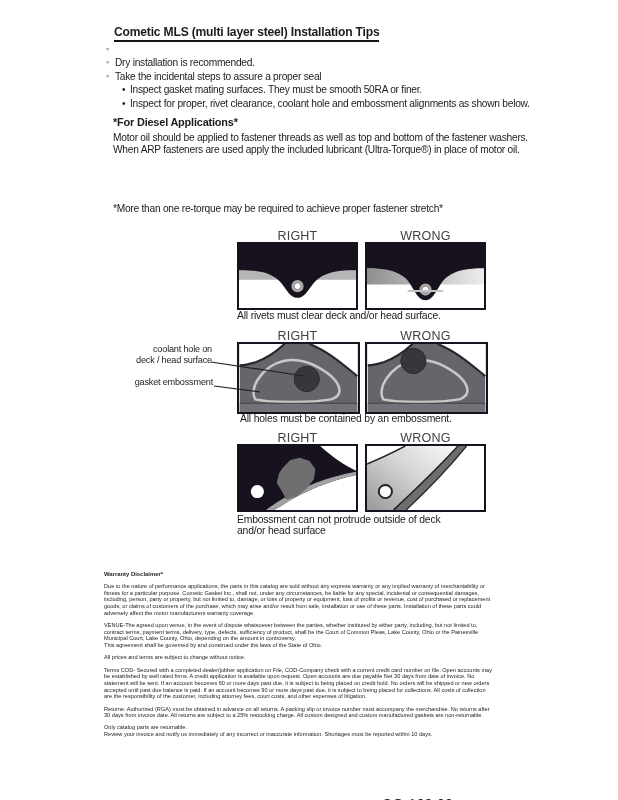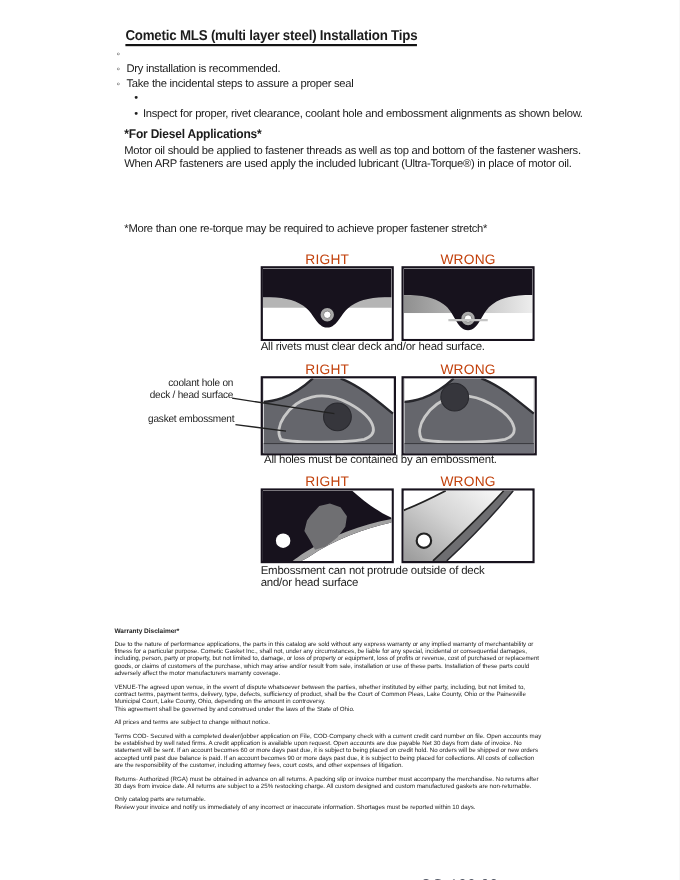--- a/index.html
+++ b/index.html
@@ -26,21 +26,21 @@
   .diesel-heading{
     left:113px;top:116px;font-size:11.5px;font-weight:bold;letter-spacing:-0.2px;
     transform:scaleX(.95);transform-origin:left top;white-space:nowrap;
   }
   .para{
     left:113px;width:478px;font-size:10.2px;line-height:11.9px;
     letter-spacing:-0.25px;white-space:pre-line;margin:0;
   }
   .para1{top:132px;} .para2{top:161px;} .note{top:203px;}
   
-  .fig-label{font-size:12.5px;letter-spacing:0.2px;color:#c2410c;text-align:center;width:121px;}
+  .fig-label{font-size:12.5px;letter-spacing:0.2px;color:#404040;text-align:center;width:121px;}
   .lbl-r{left:237px;} .lbl-w{left:365px;}
   .f1 .fig-label{top:229px;} .f2 .fig-label{top:329px;} .f3 .fig-label{top:431px;}
   .caption{font-size:10.4px;letter-spacing:-0.2px;white-space:pre-line;line-height:11.4px;margin:0;}
   .cap1{left:237px;top:310px;} .cap2{left:240px;top:413px;} .cap3{left:237px;top:514px;}
   
   .panel{border:2px solid #17121d;box-sizing:border-box;background:#fff;}
   .panel svg{display:block;width:100%;height:100%;}
   .p1{top:242px;width:121px;height:68px;}
   .p2{top:342px;width:123px;height:72px;}
   .p3{top:444px;width:121px;height:68px;}
@@ -73,20 +73,21 @@
     <div class="b-row">
       <span class="b-marker">◦</span>
       <span>Dry installation is recommended.</span>
     </div>
     <div class="b-row">
       <span class="b-marker">◦</span>
       <span>Take the incidental steps to assure a proper seal</span>
     </div>
     <div class="b-row sub">
       <span class="b-marker">•</span>
+      <span>Inspect gasket mating surfaces.  They must be smooth 50RA or finer.</span>
     </div>
     <div class="b-row sub">
       <span class="b-marker">•</span>
       <span>Inspect for proper, rivet clearance, coolant hole and embossment alignments as shown below.</span>
     </div>
   </div>
 
   <div class="abs diesel-heading">*For Diesel Applications*</div>
   <p class="abs para para1">Motor oil should be applied to fastener threads as well as top and bottom of the fastener washers.
 When ARP fasteners are used apply the included lubricant (Ultra-Torque®) in place of motor oil.</p>

